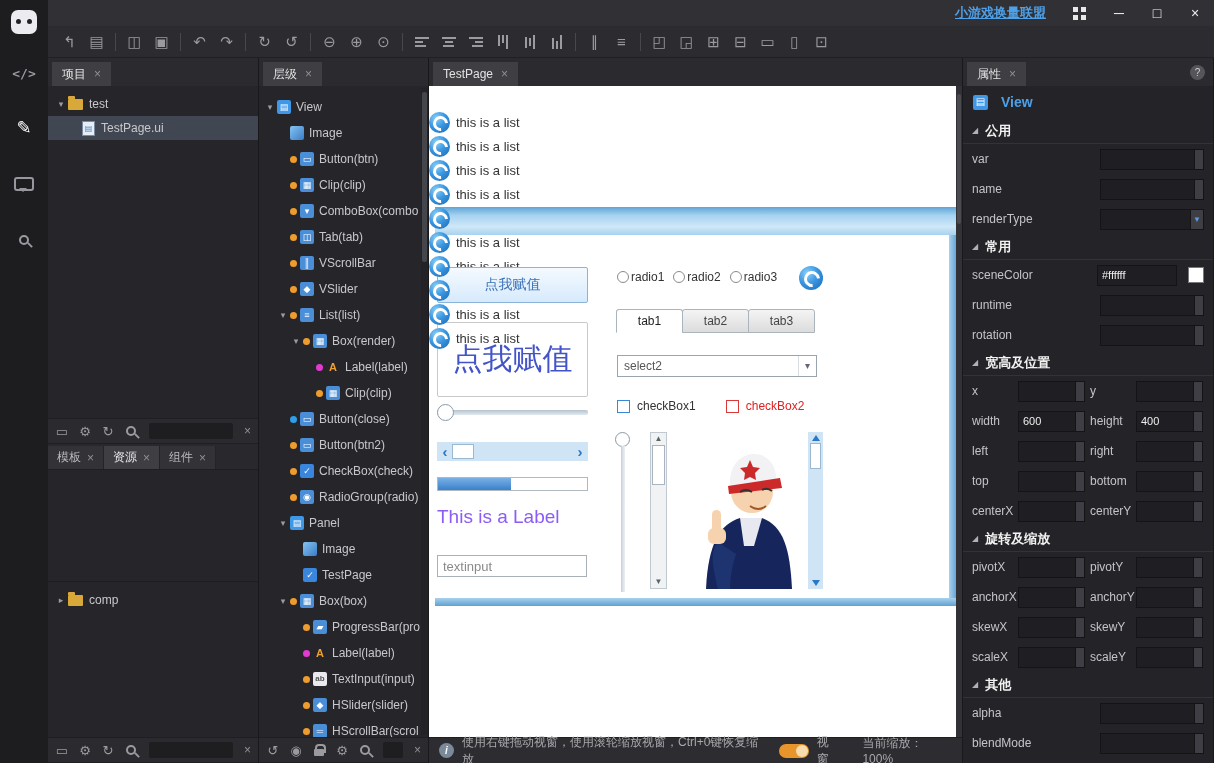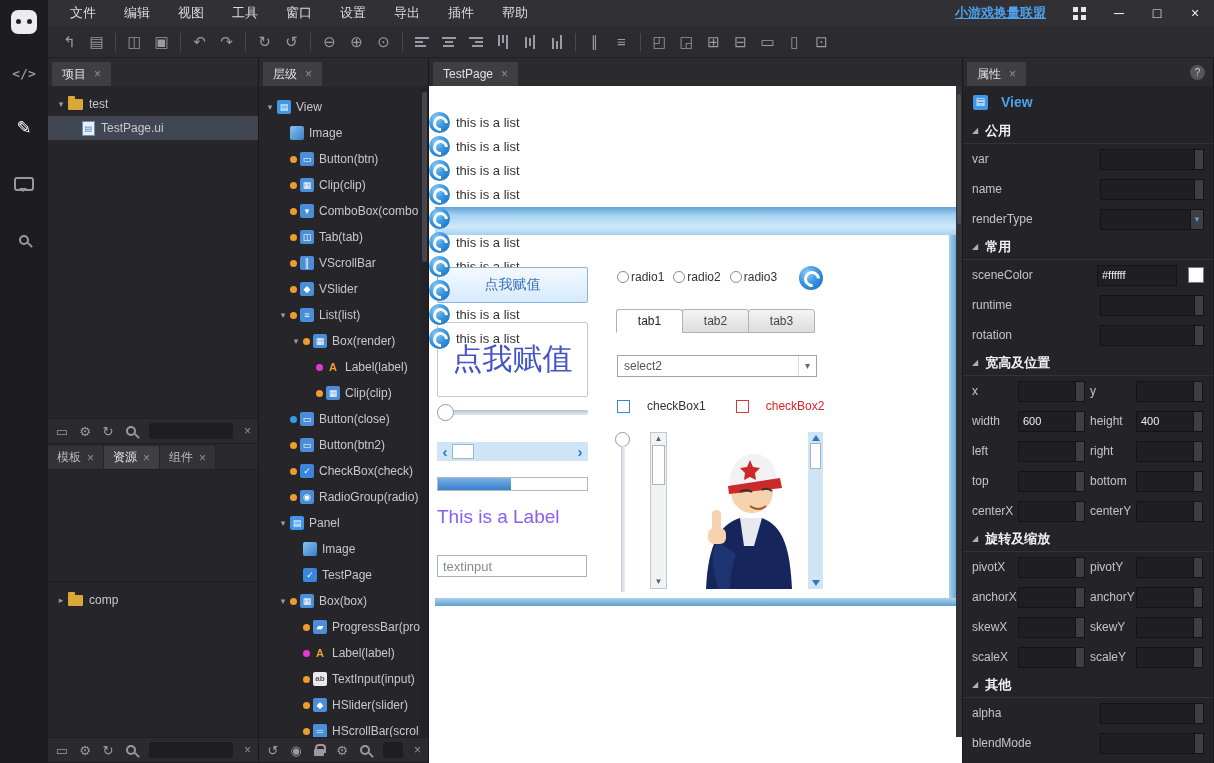--- a/index.html
+++ b/index.html
@@ -116,21 +116,21 @@
 .orb{width:21px;height:21px;border-radius:50%;background:radial-gradient(circle at 35% 30%,#8ed0f8 0%,#3a96e0 45%,#1668b8 100%);position:relative;flex:none}
 .orb::after{content:"";position:absolute;left:4px;top:4px;width:9px;height:9px;border:3px solid #fff;border-radius:50%;border-right-color:transparent;transform:rotate(40deg)}
 .pg-orb{left:370px;top:180px;width:24px;height:24px}
 .pg-orb::after{left:5px;top:5px;width:10px;height:10px}
 .pg-tabs{left:188px;top:223px;height:24px;display:flex}
 .pg-tab{position:static;width:67px;height:24px;border:1px solid #aab4bc;background:linear-gradient(#f4f4f4,#dcdcdc);display:flex;align-items:center;justify-content:center;font-size:12px;color:#444;margin-left:-1px;border-radius:3px 3px 0 0;cursor:pointer}
 .pg-tab.active{background:#fff;border-bottom-color:#fff;color:#222}
 .pg-combo{left:188px;top:269px;width:200px;height:22px;border:1px solid #9aa4ac;background:#fff;display:flex;align-items:center;font-size:12px;color:#555;padding-left:6px;cursor:pointer}
 .pg-combo .caret{margin-left:auto;width:18px;text-align:center;color:#667;font-size:10px;border-left:1px solid #d8dde2;line-height:20px}
 .pg-checks{left:188px;top:312px;display:flex;gap:30px;height:16px;align-items:center}
-.pg-check{position:static;font-size:12px;display:flex;gap:17px;align-items:center;cursor:pointer}
+.pg-check{position:static;font-size:12px;display:flex;gap:7px;align-items:center;cursor:pointer}
 .cbox{width:13px;height:13px;border:1px solid #3a86d8;background:#fff;display:inline-block}
 .cbox.red{border-color:#d83a3a}
 .pg-vslider{left:186px;top:346px;width:16px;height:160px}
 .vknob{position:absolute;left:0;top:0;width:15px;height:15px;background:#fff;border:1px solid #8a9aa8;border-radius:50%;cursor:grab}
 .vtrack{position:absolute;left:6px;top:14px;bottom:0;width:4px;background:linear-gradient(90deg,#c8d0d8,#ecf1f5)}
 .pg-vscroll1{left:221px;top:346px;width:17px;height:157px;background:#f0f2f4;border:1px solid #c0c8d0;display:flex;flex-direction:column;align-items:center;padding:1px}
 .varr{font-size:8px;color:#566;line-height:10px;height:10px;cursor:pointer}
 .vthumb1{width:13px;height:40px;background:#fff;border:1px solid #a8b4c0;margin-top:1px;cursor:grab}
 .vfill{flex:1}
 .pg-char{left:259px;top:346px;width:118px;height:157px}
@@ -188,31 +188,20 @@
       <div class="act-item">
         <span class="ic-chat"></span>
       </div>
       <div class="act-item">
         <span class="ic-search"></span>
       </div>
     </div>
 </div>
 
 <div class="menubar">
-  <div class="menu-items">
-      <span class="menu-item">文件</span>
-      <span class="menu-item">编辑</span>
-      <span class="menu-item">视图</span>
-      <span class="menu-item">工具</span>
-      <span class="menu-item">窗口</span>
-      <span class="menu-item">设置</span>
-      <span class="menu-item">导出</span>
-      <span class="menu-item">插件</span>
-      <span class="menu-item">帮助</span>
-    </div>
   <div class="mb-right">
     <a class="mb-link">小游戏换量联盟</a>
     <span class="ic-apps-wrap">
         <span class="ic-apps"></span>
       </span>
     <span class="win-btn">─</span>
     <span class="win-btn">□</span>
     <span class="win-btn">×</span>
   </div>
 </div>
@@ -662,20 +651,27 @@
           </div>
           <div class="pg-listitem" style="top: 473px;">
             <span class="orb"></span>
             <span class="litext">this is a list</span>
           </div>
         </div>
     </div>
     <div class="canvas-sb">
         <i></i>
       </div>
+    <div class="statusbar">
+      <span class="ic-info"></span>
+      <span>使用右键拖动视窗，使用滚轮缩放视窗，Ctrl+0键恢复缩放</span>
+      <span class="toggle"></span>
+      <span>视窗</span>
+      <span class="sb-zoom">当前缩放：100%</span>
+    </div>
   </div>
 
   <div class="panel p-props">
     <div class="phead">
       <div class="ptab">
         <span>属性</span>
         <span class="x"></span>
       </div>
       <span class="help"></span>
     </div>

